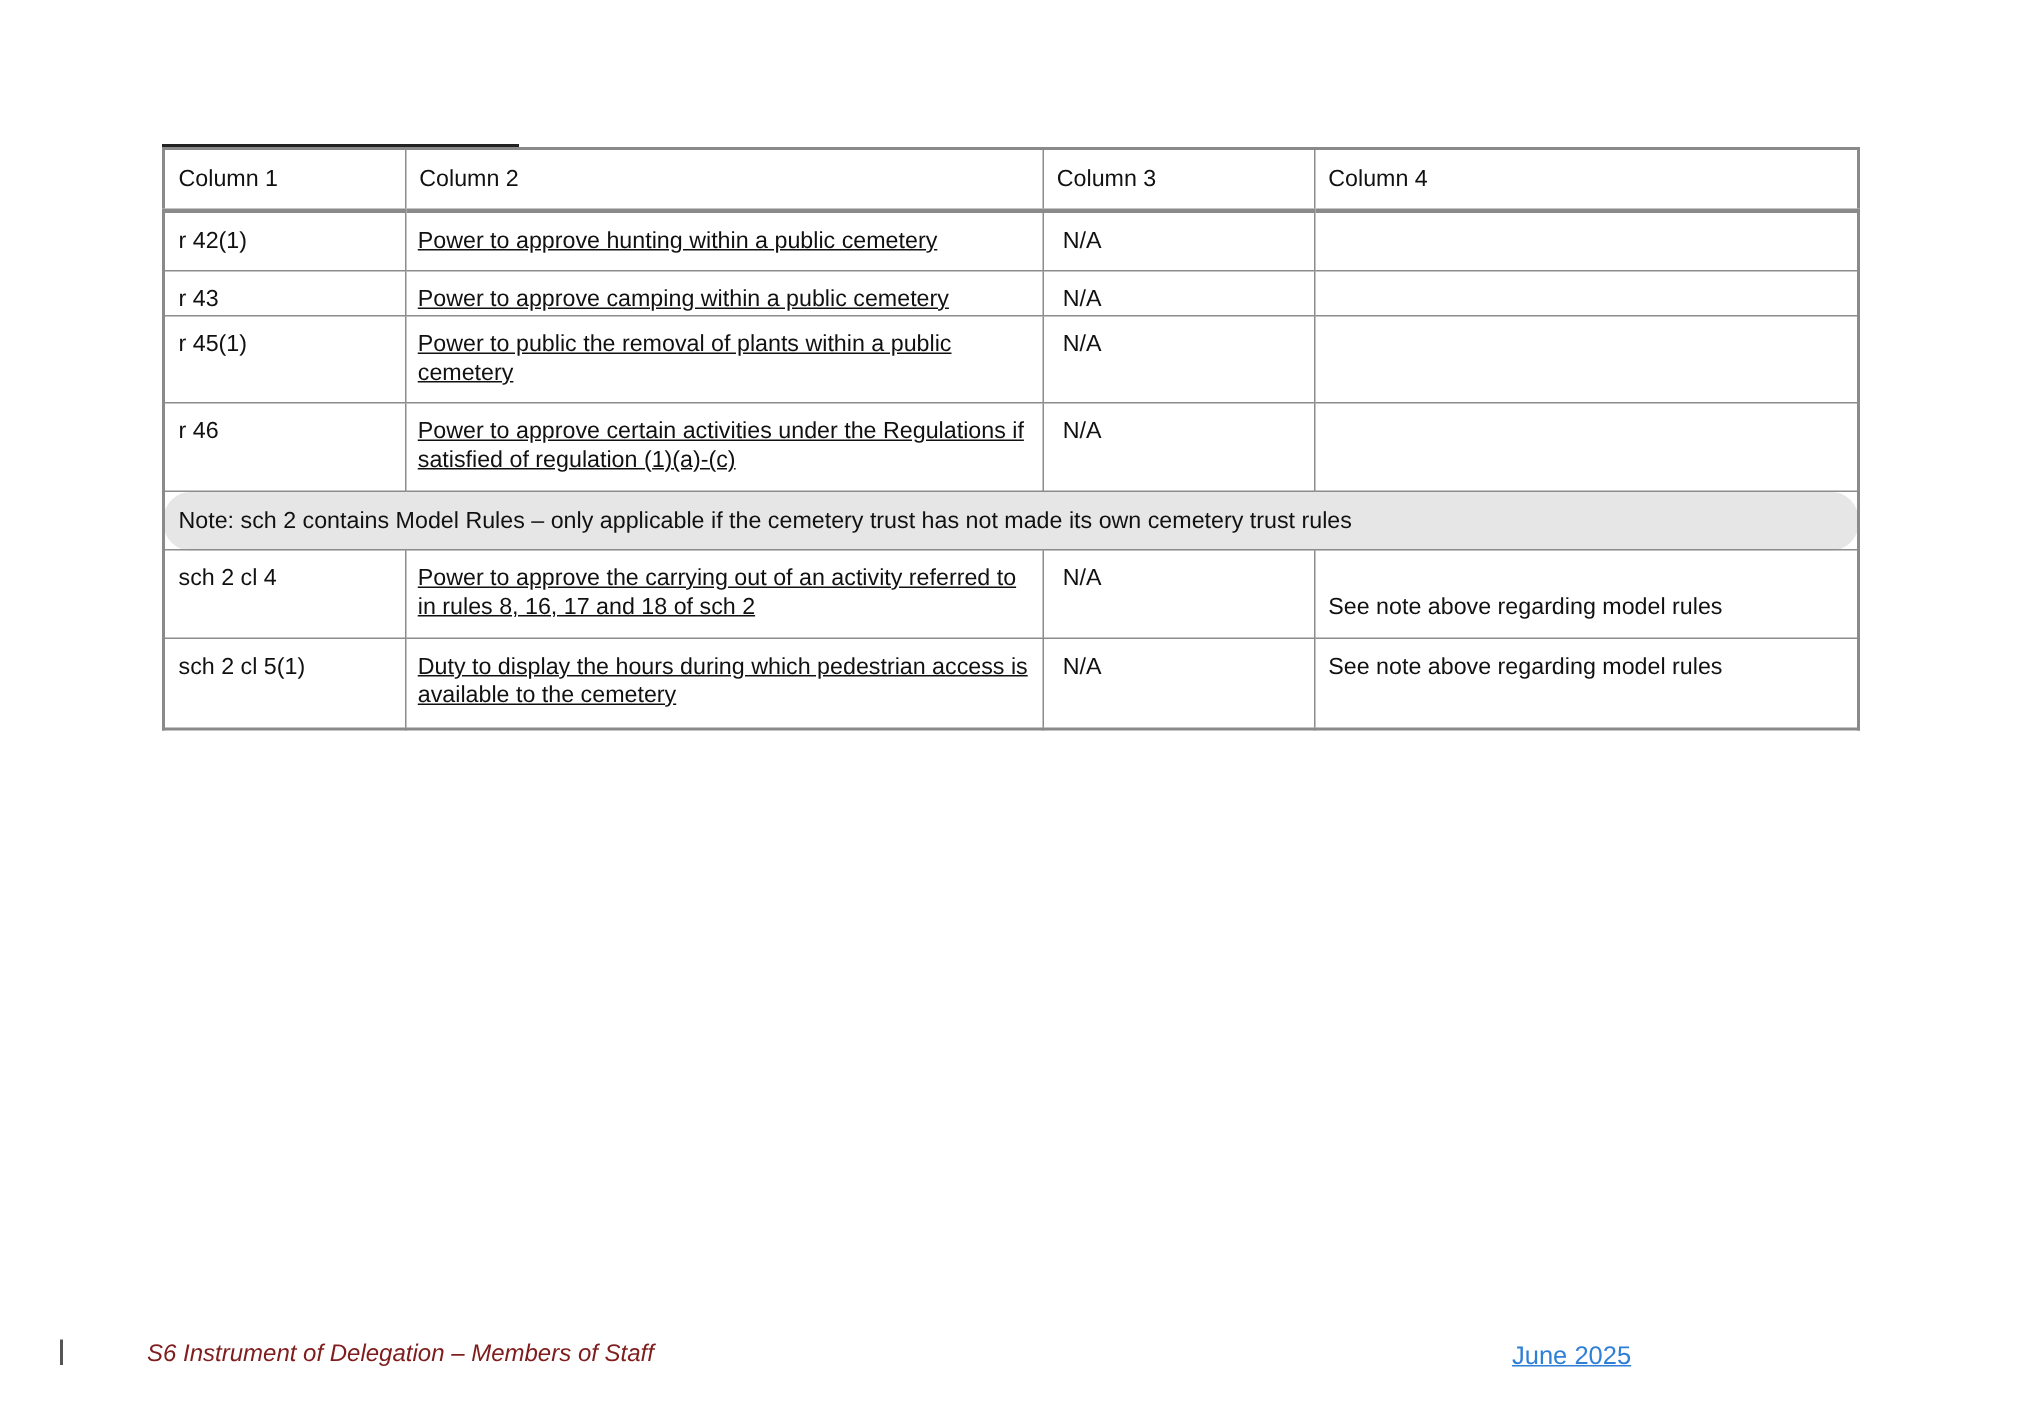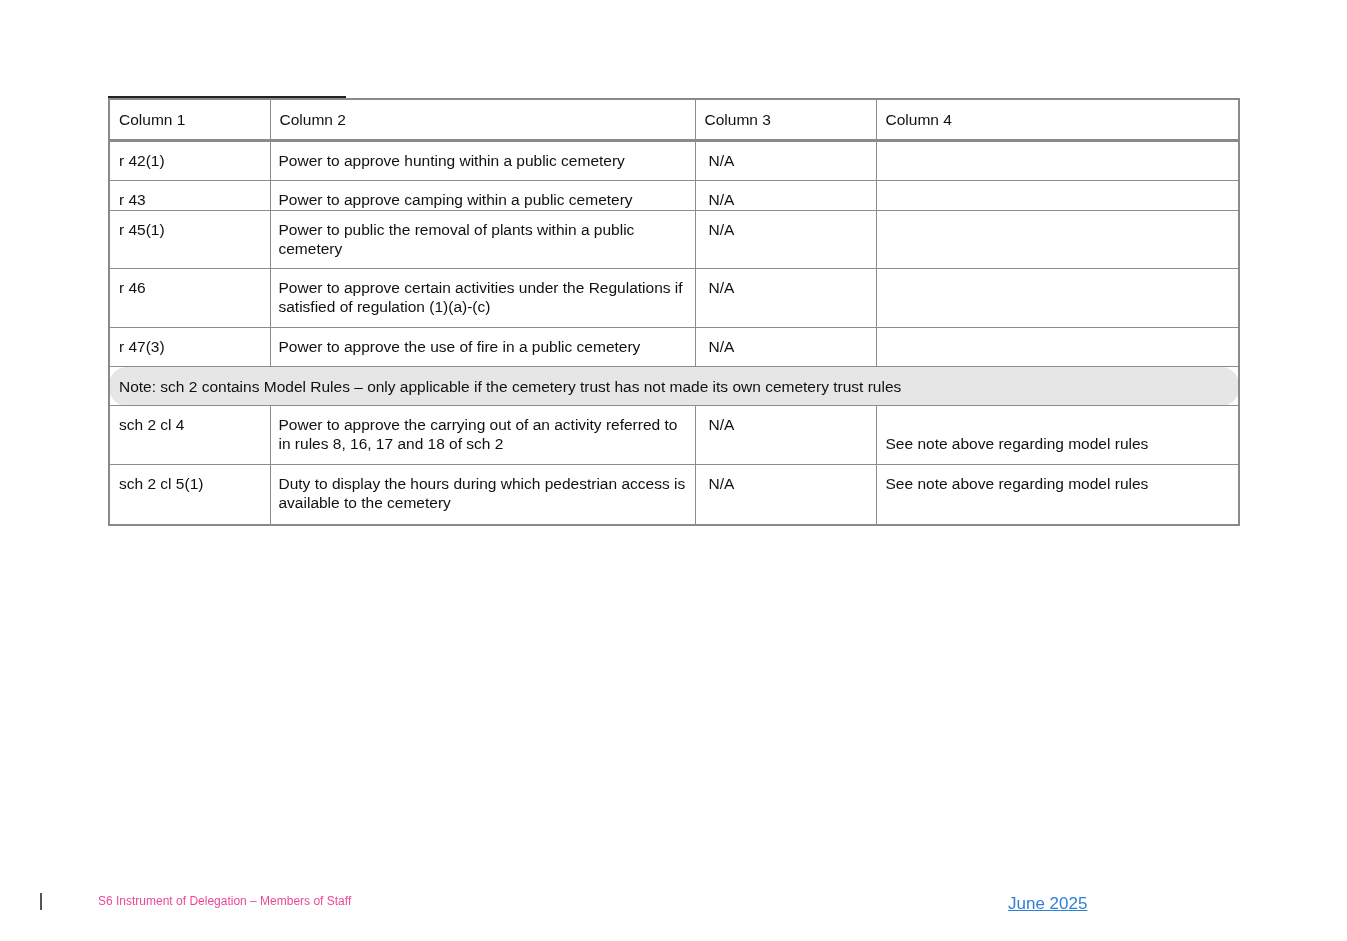--- a/index.html
+++ b/index.html
@@ -12,26 +12,26 @@
             line-height: 19px; padding: 0; }
   .tbl col.c1 { width: 161px; }
   .tbl col.c2 { width: 425px; }
   .tbl col.c3 { width: 181px; }
   .tbl col.c4 { width: 363px; }
   .title-row td { background: #c0c0c0; font-weight: bold; height: 42px; vertical-align: middle;
                   padding-left: 6px; font-size: 15.5px; border-bottom: 3px solid #8a8a8a; }
   .hdr td { font-weight: normal; height: 39px; vertical-align: middle; padding-left: 9px; }
   .hdr.cols td { border-bottom: 3px solid #8a8a8a; }
   .row td { padding-top: 9px; padding-left: 9px; padding-right: 8px; }
-  .row td.c2 { padding-left: 8px; }
+  .row td.c2 { padding-left: 8px; text-decoration: underline; }
   .row td.c3 { padding-left: 13px; }
   .note td { background: #e6e6e6; height: 38px; vertical-align: middle; padding-left: 9px; border-radius: 18px; }
   .c4-bottom { padding-top: 28px !important; }
   .footer-bar { position: absolute; left: 40px; top: 893px; width: 1.5px; height: 17px; background: #555; }
-  .footer-text { position: absolute; left: 98px; top: 894px; font-size: 12px; color: #ec4899; }
+  .footer-text { position: absolute; left: 98px; top: 894px; font-size: 16px; color: #7f1d1d; font-style: italic; }
   .footer-date { position: absolute; left: 1008px; top: 894px; font-size: 17px; color: #2f7fd6;
                  text-decoration: underline; }
   .top-accent { position: absolute; left: 108px; top: 96px; width: 238px; height: 2px; background: #222; }
 </style>
 </head>
 <body>
 
 <div class="top-accent"></div>
 
 <table class="tbl">
@@ -66,26 +66,20 @@
     <td class="c2">Power to public the removal of plants within a public cemetery</td>
     <td class="c3">N/A</td>
     <td></td>
   </tr>
   <tr class="row" style="height:59px">
     <td>r 46</td>
     <td class="c2">Power to approve certain activities under the Regulations if satisfied of regulation (1)(a)-(c)</td>
     <td class="c3">N/A</td>
     <td></td>
   </tr>
-  <tr class="row" style="height:39px">
-    <td>r 47(3)</td>
-    <td class="c2">Power to approve the use of fire in a public cemetery</td>
-    <td class="c3">N/A</td>
-    <td></td>
-  </tr>
 
   <tr class="note">
     <td colspan="4">Note: sch 2 contains Model Rules – only applicable if the cemetery trust has not made its own cemetery trust rules</td>
   </tr>
 
   <tr class="row" style="height:59px">
     <td>sch 2 cl 4</td>
     <td class="c2">Power to approve the carrying out of an activity referred to in rules 8, 16, 17 and 18 of sch 2</td>
     <td class="c3">N/A</td>
     <td class="c4-bottom">See note above regarding model rules</td>

